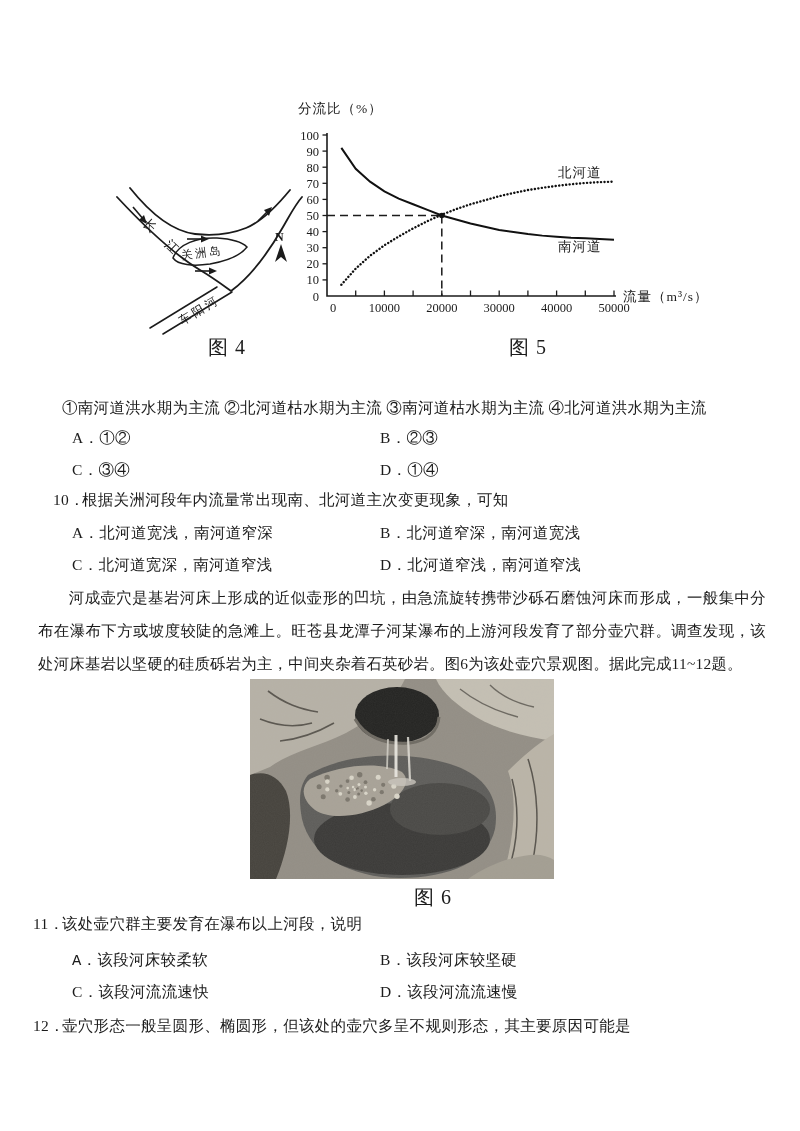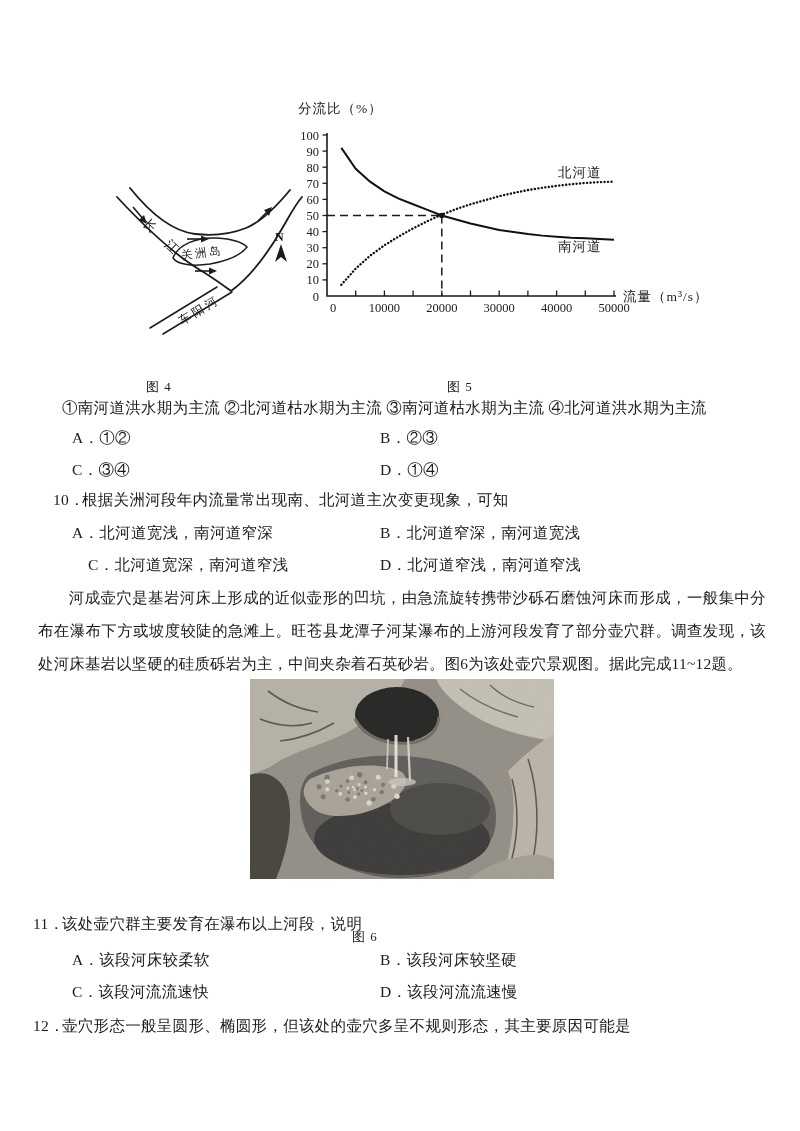--- a/index.html
+++ b/index.html
@@ -3,21 +3,21 @@
 <meta charset="utf-8">
 <style>
   html,body{margin:0;padding:0;background:#ffffff;}
   body{width:800px;height:1131px;font-family:"Liberation Serif","DejaVu Serif",serif;color:#1b1b1b;}
   .page{position:relative;width:800px;height:1131px;background:#fff;overflow:hidden;}
   .abs{position:absolute;}
   .qline{font-size:15.5px;white-space:nowrap;letter-spacing:0.3px;}
   .qnum{display:inline-block;}
   .qnum.w24{width:24px;}
   .qnum.w29{width:29px;}
-  .caption{font-size:13px;text-align:left;width:100px;letter-spacing:1px;margin-top:44px;}
+  .caption{font-size:20px;text-align:right;width:100px;letter-spacing:1px;}
   .passage{font-size:15.4px;line-height:33px;text-align:justify;text-indent:2em;letter-spacing:0.25px;}
   svg text{fill:#1b1b1b;}
   .axis{stroke:#1b1b1b;stroke-width:1.6;fill:none;}
   .tick{stroke:#1b1b1b;stroke-width:1.3;}
   .ticklabel{font-size:12.5px;font-family:"Liberation Serif","DejaVu Serif",serif;}
   .cjk13{font-size:13.5px;letter-spacing:1px;}
   .mapline{stroke:#1b1b1b;stroke-width:1.8;fill:none;stroke-linecap:round;}
   .maplinethin{stroke:#1b1b1b;stroke-width:1.5;fill:none;stroke-linecap:round;}
   .arrowline{stroke:#1b1b1b;stroke-width:1.6;fill:none;}
 </style>
@@ -117,21 +117,21 @@
   <div class="abs qline" style="left:72px;top:428px;"><span>A．</span><span>①②</span></div>
   <div class="abs qline" style="left:380px;top:428px;"><span>B．</span><span>②③</span></div>
   <div class="abs qline" style="left:72px;top:460px;"><span>C．</span><span>③④</span></div>
   <div class="abs qline" style="left:380px;top:460px;"><span>D．</span><span>①④</span></div>
 
   <div class="abs qline" style="left:33px;top:490px;margin-left:20px;">
     <span class="qnum w29">10．</span><span>根据关洲河段年内流量常出现南、北河道主次变更现象，可知</span>
   </div>
   <div class="abs qline" style="left:72px;top:523px;"><span>A．</span><span>北河道宽浅，南河道窄深</span></div>
   <div class="abs qline" style="left:380px;top:523px;"><span>B．</span><span>北河道窄深，南河道宽浅</span></div>
-  <div class="abs qline" style="left:88px;top:555px;"><span>C．</span><span>北河道宽深，南河道窄浅</span></div>
+  <div class="abs qline" style="left:72px;top:555px;"><span>C．</span><span>北河道宽深，南河道窄浅</span></div>
   <div class="abs qline" style="left:380px;top:555px;font-family:Liberation Serif, serif;"><span>D．</span><span>北河道窄浅，南河道窄浅</span></div>
 
   <div class="abs passage" style="left:38px;top:581px;width:728px;">河成壶穴是基岩河床上形成的近似壶形的凹坑，由急流旋转携带沙砾石磨蚀河床而形成，一般集中分布在瀑布下方或坡度较陡的急滩上。旺苍县龙潭子河某瀑布的上游河段发育了部分壶穴群。调查发现，该处河床基岩以坚硬的硅质砾岩为主，中间夹杂着石英砂岩。图6为该处壶穴景观图。据此完成11~12题。</div>
 
   <svg class="abs" style="left:250px;top:679px;" width="304" height="200" viewBox="0 0 304 200">
     <defs>
       <filter id="grain">
           <feTurbulence type="fractalNoise" baseFrequency="0.9" numOctaves="2" result="n"></feTurbulence>
           <feColorMatrix in="n" type="matrix" values="0 0 0 0 0.5  0 0 0 0 0.5  0 0 0 0 0.48  0 0 0 0.5 0"></feColorMatrix>
         </filter>
@@ -202,21 +202,21 @@
     <path d="M0 96 C14 91 28 96 36 112 C44 132 40 166 26 200 L0 200 Z" fill="#46433d"></path>
 
     <path d="M304 200 L218 200 C238 186 260 178 280 176 C290 175 298 177 304 181 Z" fill="#a39e92"></path>
     <rect x="0" y="0" width="304" height="200" filter="url(#grain)" opacity="0.16"></rect>
   </svg>
   <div class="abs caption" style="left:352px;top:884px;">图 6</div>
 
   <div class="abs qline" style="left:33px;top:914px;">
     <span class="qnum w29">11．</span><span>该处壶穴群主要发育在瀑布以上河段，说明</span>
   </div>
-  <div class="abs qline" style="left:72px;top:950px;"><span>A．</span><span>该段河床较柔软</span></div>
+  <div class="abs qline" style="left:72px;top:950px;font-family:Liberation Mono, monospace;"><span>A．</span><span>该段河床较柔软</span></div>
   <div class="abs qline" style="left:380px;top:950px;"><span>B．</span><span>该段河床较坚硬</span></div>
   <div class="abs qline" style="left:72px;top:982px;"><span>C．</span><span>该段河流流速快</span></div>
   <div class="abs qline" style="left:380px;top:982px;"><span>D．</span><span>该段河流流速慢</span></div>
 
   <div class="abs qline" style="left:33px;top:1016px;">
     <span class="qnum w29">12．</span><span>壶穴形态一般呈圆形、椭圆形，但该处的壶穴多呈不规则形态，其主要原因可能是</span>
   </div>
 
 </div>
 

